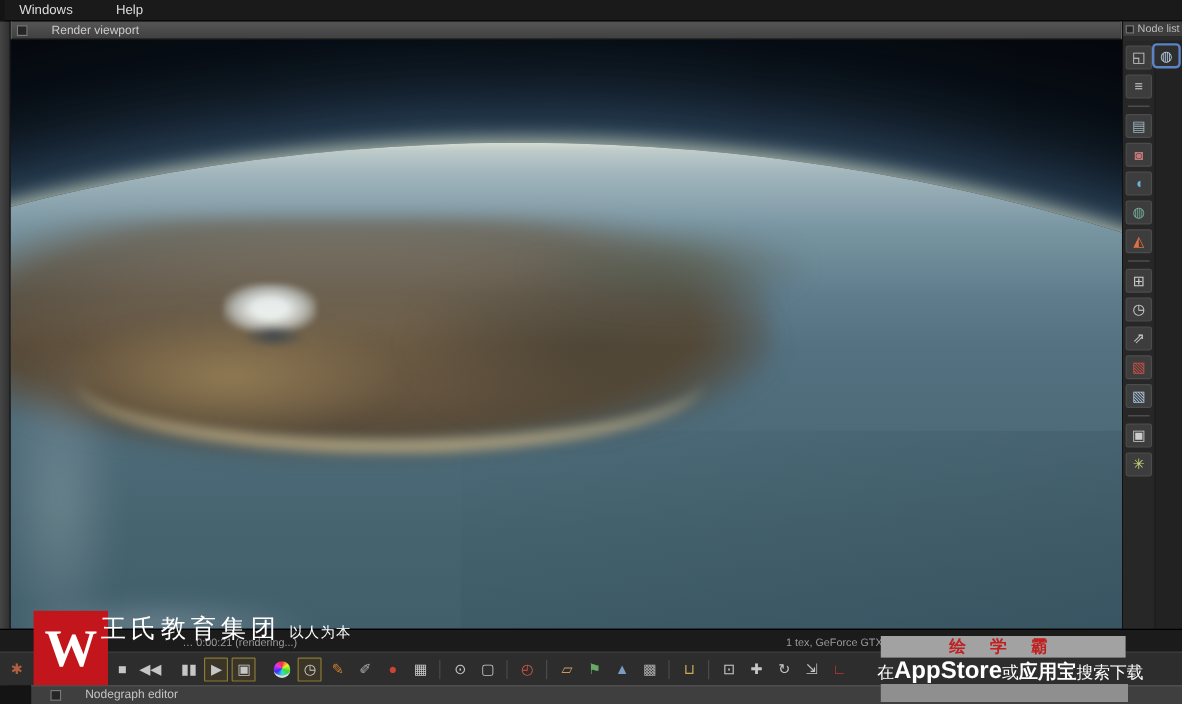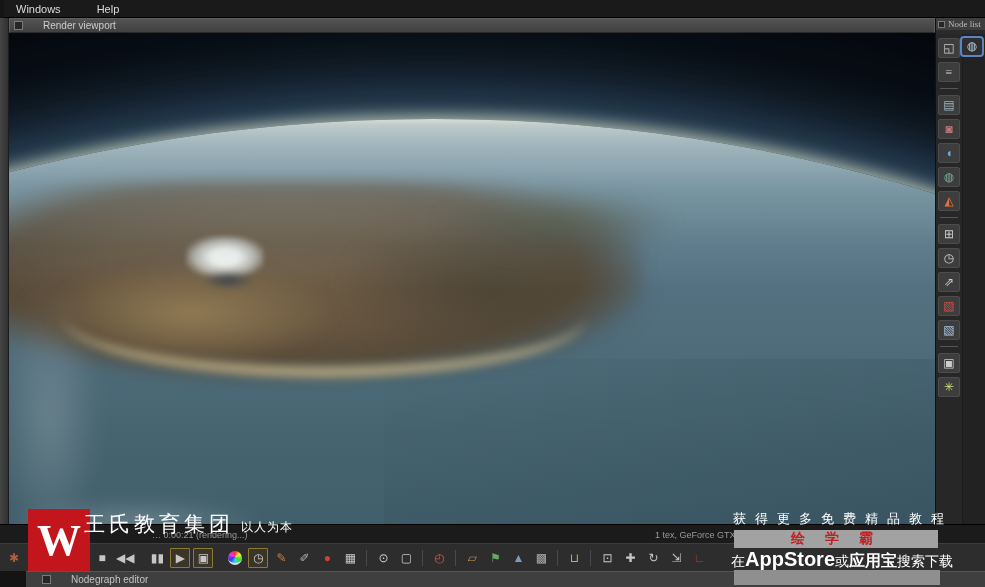--- a/index.html
+++ b/index.html
@@ -47,21 +47,21 @@
   .dark-lake{left:1268px;top:152px;width:52px;height:18px;filter:blur(3px);
              background:radial-gradient(ellipse,#39424c 0%,rgba(50,60,70,0) 75%);}
   .cloud-west{left:1068px;top:172px;width:95px;height:255px;filter:blur(10px);
              background:radial-gradient(ellipse,rgba(195,205,210,.28),rgba(195,205,210,0) 75%);}
   .cloud-south{left:1075px;top:380px;width:250px;height:45px;filter:blur(8px);
              background:radial-gradient(ellipse,rgba(205,215,220,.3),rgba(205,215,220,0) 75%);}
   .ocean-deep{left:1450px;top:240px;width:1550px;height:950px;
              background:linear-gradient(155deg,rgba(30,50,65,0),rgba(30,50,66,.5) 55%);}
 
   
-  .node-panel{position:absolute;left:935px;top:18px;width:50px;height:506px;background:#2b2b2b;border-left:1px solid #101010;font-family:Liberation Serif, serif;}
+  .node-panel{position:absolute;left:935px;top:18px;width:50px;height:506px;background:#2b2b2b;border-left:1px solid #101010;}
   .np-header{height:13px;background:#3e3e3e;border-bottom:1px solid #2a2a2a;display:flex;align-items:center;gap:3px;
              padding-left:2px;color:#bbbbbb;font-size:9px;overflow:hidden;white-space:nowrap;}
   .np-header .chk{width:7px;height:7px;}
   .np-icons{position:absolute;left:0;top:16px;width:27px;bottom:0;background:#272727;border-right:1px solid #1b1b1b;
             display:flex;flex-direction:column;align-items:center;gap:4px;padding-top:4px;}
   .np-icon{width:22px;height:20px;display:flex;align-items:center;justify-content:center;background:#3d3d3d;
            border:1px solid #4c4c4c;border-radius:2px;font-size:12px;color:#cccccc;line-height:1;}
   .np-icons .lst-divider{width:18px;height:1px;background:#565656;margin:2px 0;}
   .np-body{position:absolute;left:27px;top:16px;right:0;bottom:0;background:#222222;}
   .np-selected{position:absolute;right:1px;top:18px;width:24px;height:21px;border:2px solid #5b84c4;border-radius:4px;
@@ -206,21 +206,20 @@
     </div>
 
   <div class="ng-header">
     <span class="chk"></span>
     <span>Nodegraph editor</span>
   </div>
 
   <div class="wm wm-logo">W</div>
   <div class="wm wm-company">王氏教育集团</div>
   <div class="wm wm-slogan">以人为本</div>
-  <div class="wm wm-line1">获得更多免费精品教程</div>
   <div class="wm wm-bar1">
     <span class="wm-brand">绘 学 霸</span>
   </div>
   <div class="wm wm-line2">
     <span class="t14">在</span>
     <span class="t20">AppStore</span>
     <span class="t14">或</span>
     <span class="t16">应用宝</span>
     <span class="t14">搜索下载</span>
   </div>

